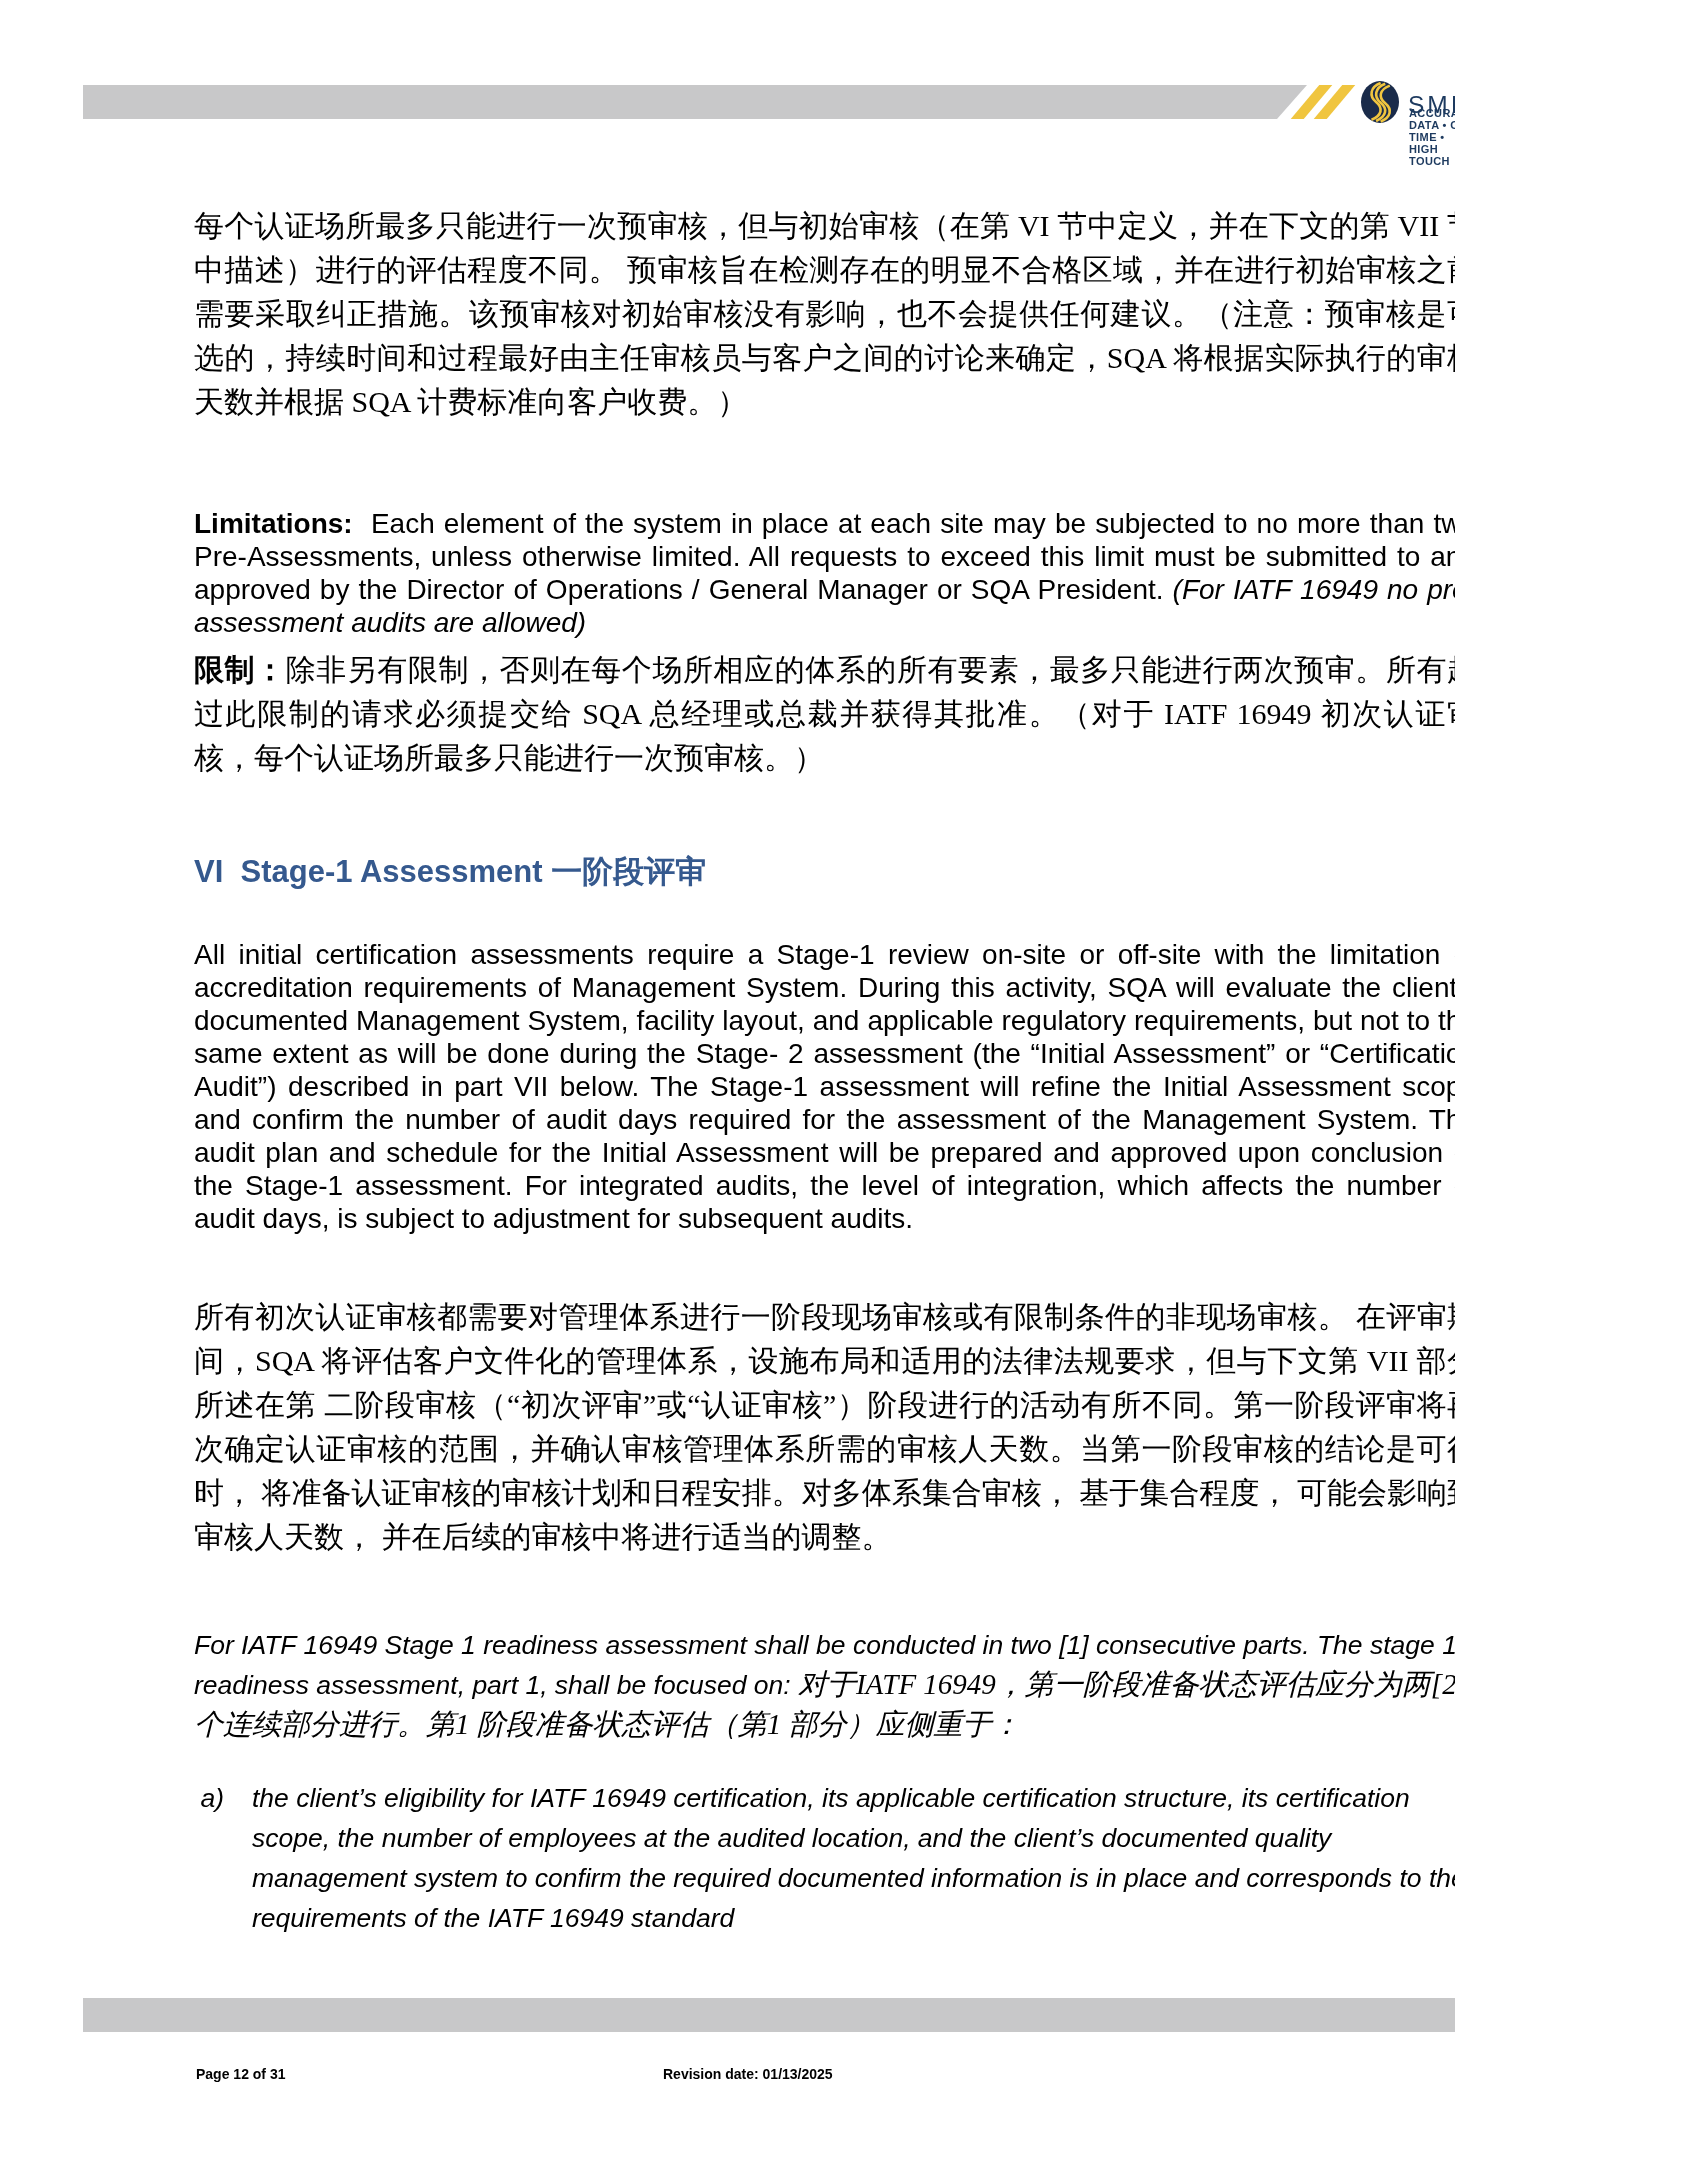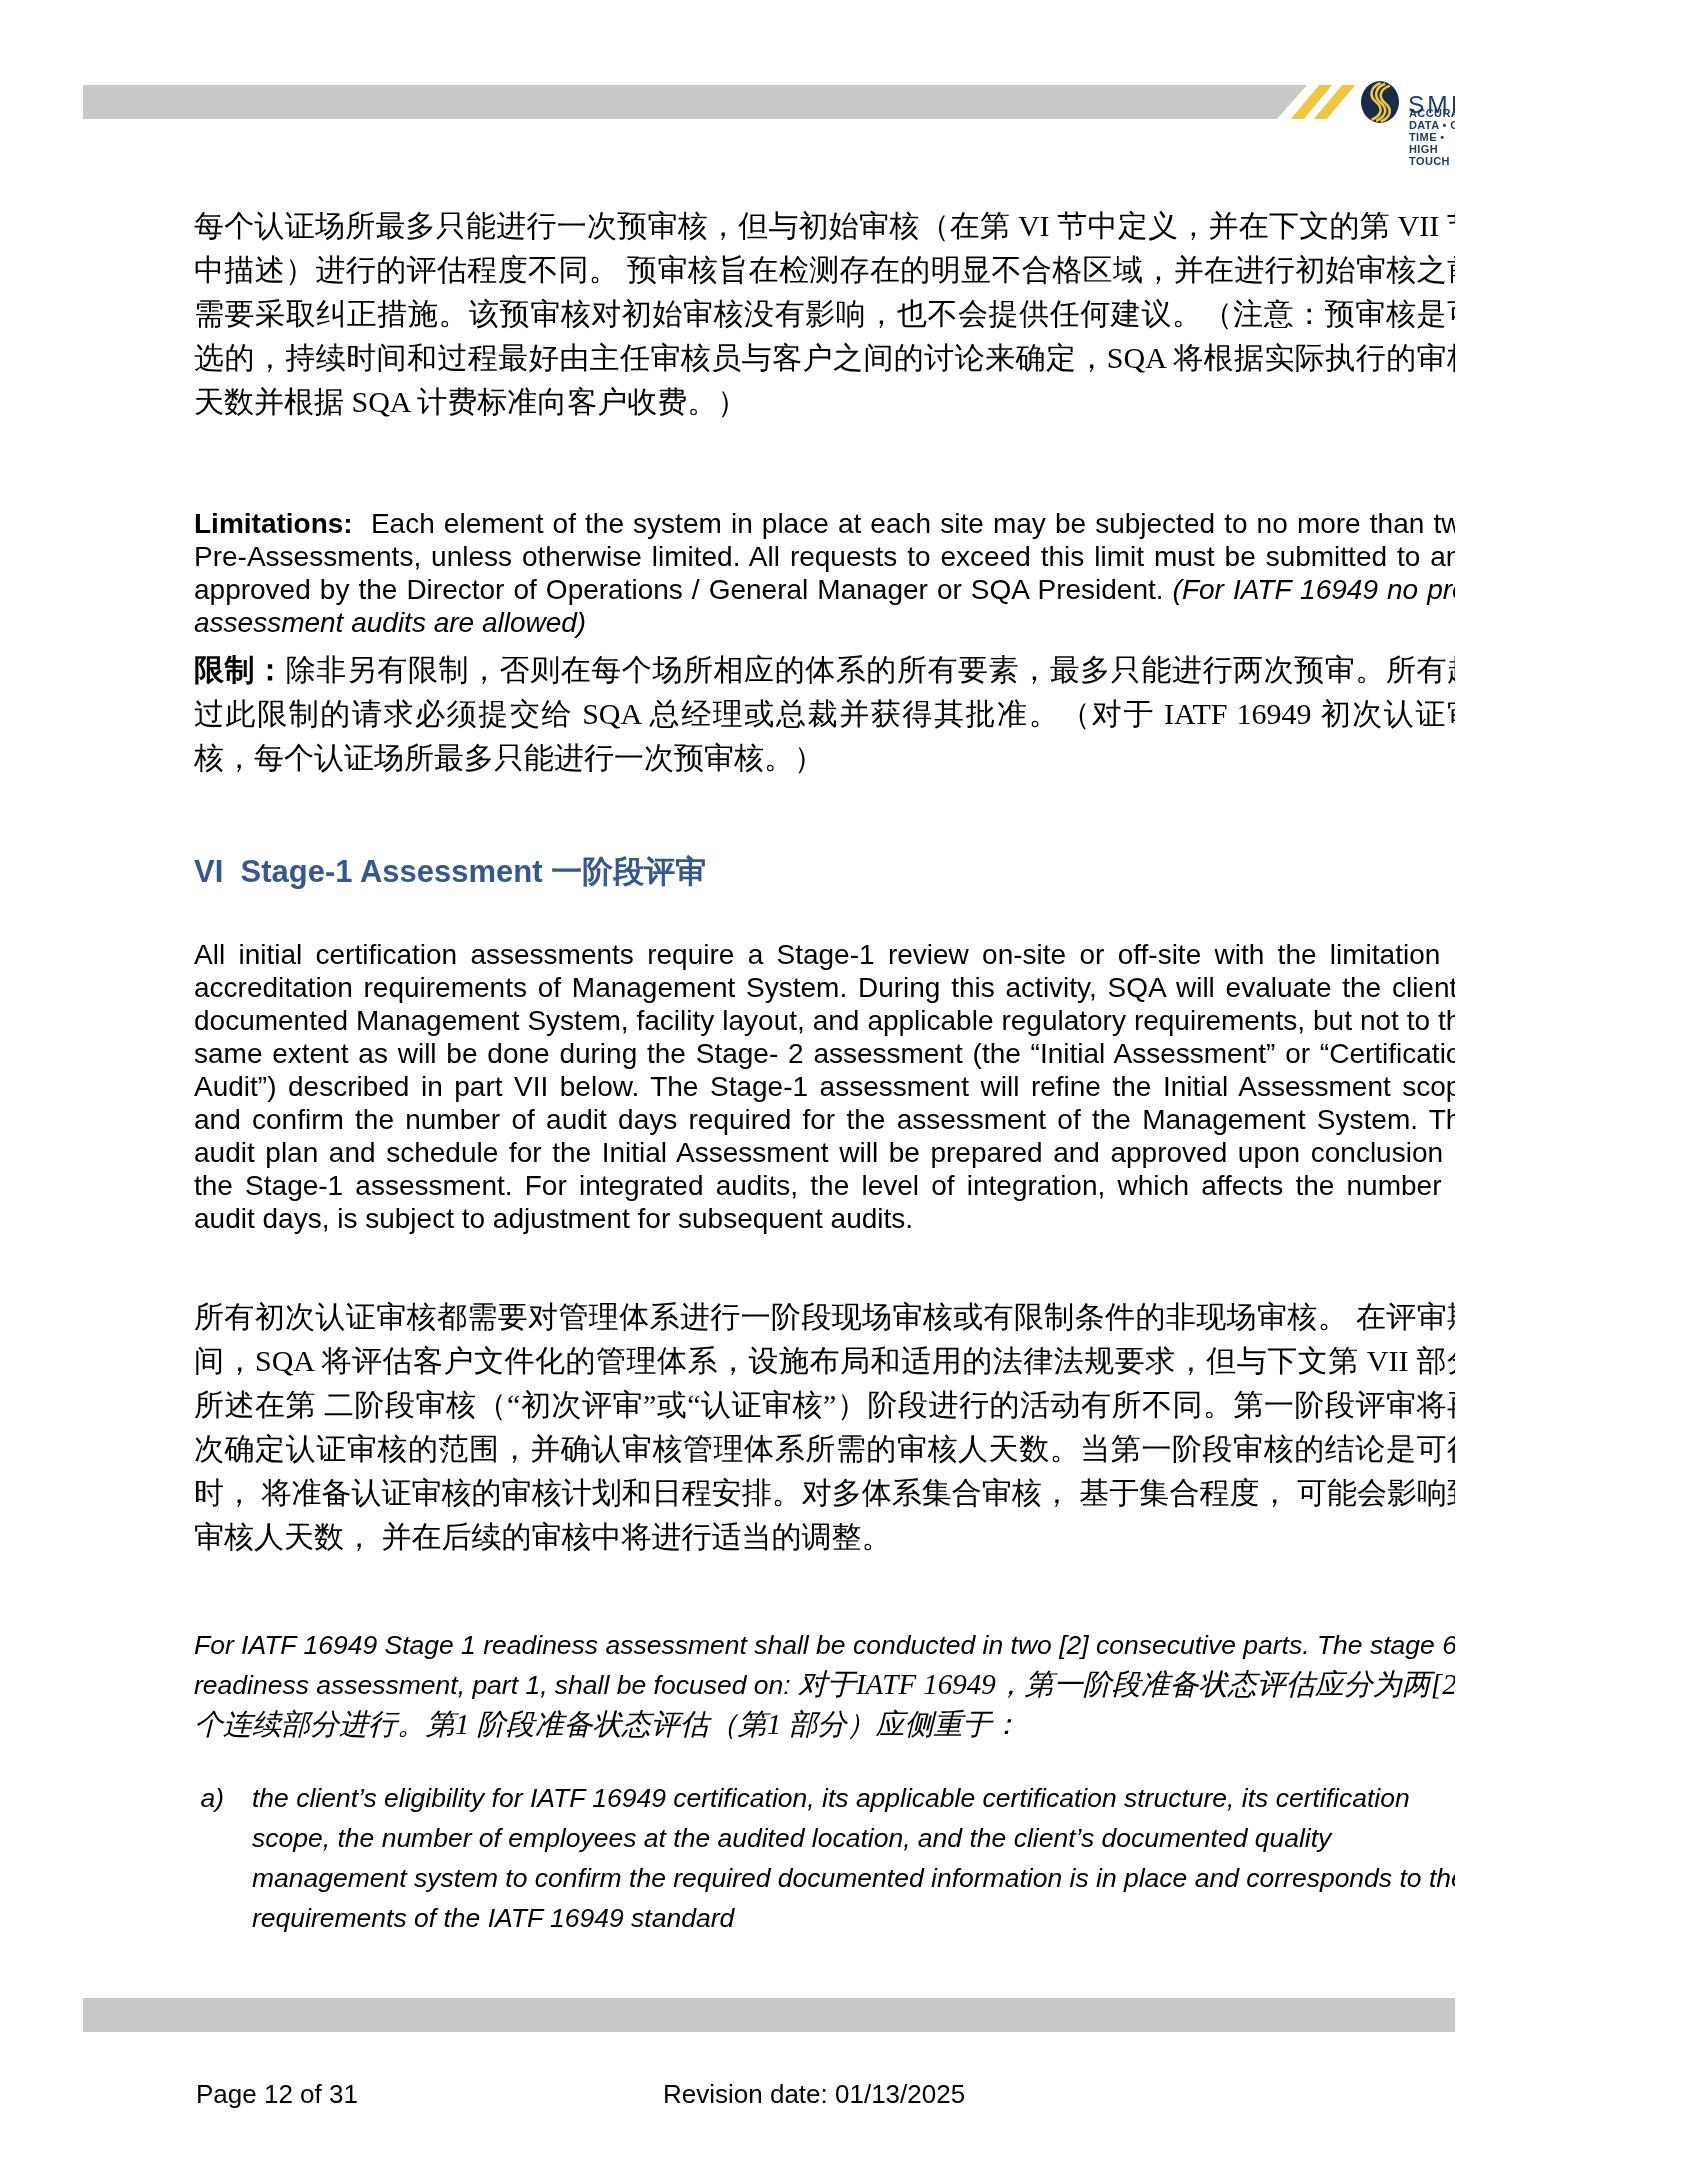--- a/index.html
+++ b/index.html
@@ -97,24 +97,23 @@
   }
   .itemp .marker{
     position:absolute;
     left:6.6px;
     top:0;
   }
   
   .foot-text{
     position:absolute;
     top:2066px;
-    font-size:26px;
-    font-weight:400;
+    font-size:14px;
+    font-weight:700;
     color:#000000;
-    margin-top:13px;
   }
   .foot-page{left:196px;}
   .foot-rev{left:663px;}
 </style>
 </head>
 <body>
 
 <div class="page">
 
   <div>
@@ -139,21 +138,21 @@
     <p class="blk enp" style="top:495px;"><b>Limitations:</b><span>  Each element of the system in place at each site may be subjected to no more than two Pre-Assessments, unless otherwise limited. All requests to exceed this limit must be submitted to and approved by the Director of Operations / General Manager or SQA President. </span><i>(For IATF 16949 no pre-assessment audits are allowed)</i></p>
 
     <p class="blk zhp" style="top:648px;"><b>限制：</b><span>除非另有限制，否则在每个场所相应的体系的所有要素，最多只能进行两次预审。所有超过此限制的请求必须提交给 SQA 总经理或总裁并获得其批准。（对于 IATF 16949 初次认证审核，每个认证场所最多只能进行一次预审核。）</span></p>
 
     <h2 class="blk heading" style="top:851px;">VI  Stage-1 Assessment 一阶段评审</h2>
 
     <p class="blk enp" style="top:926px;">All initial certification assessments require a Stage-1 review on-site or off-site with the limitation of accreditation requirements of Management System. During this activity, SQA will evaluate the client’s documented Management System, facility layout, and applicable regulatory requirements, but not to the same extent as will be done during the Stage- 2 assessment (the “Initial Assessment” or “Certification Audit”) described in part VII below. The Stage-1 assessment will refine the Initial Assessment scope and confirm the number of audit days required for the assessment of the Management System. The audit plan and schedule for the Initial Assessment will be prepared and approved upon conclusion of the Stage-1 assessment. For integrated audits, the level of integration, which affects the number of audit days, is subject to adjustment for subsequent audits.</p>
 
     <p class="blk zhp" style="top:1295px;">所有初次认证审核都需要对管理体系进行一阶段现场审核或有限制条件的非现场审核。 在评审期间，SQA 将评估客户文件化的管理体系，设施布局和适用的法律法规要求，但与下文第 VII 部分所述在第 二阶段审核（“初次评审”或“认证审核”）阶段进行的活动有所不同。第一阶段评审将再次确定认证审核的范围，并确认审核管理体系所需的审核人天数。当第一阶段审核的结论是可行时， 将准备认证审核的审核计划和日程安排。对多体系集合审核， 基于集合程度， 可能会影响到审核人天数， 并在后续的审核中将进行适当的调整。</p>
 
-    <p class="blk notep" style="top:1626px;"><span>For IATF 16949 Stage 1 readiness assessment shall be conducted in two [2] consecutive parts. The stage 6 readiness assessment, part 1, shall be focused on: </span><span class="zh-inline">对于IATF 16949，第一阶段准备状态评估应分为两[2]个连续部分进行。第1 阶段准备状态评估（第1 部分）应侧重于：</span></p>
+    <p class="blk notep" style="top:1626px;"><span>For IATF 16949 Stage 1 readiness assessment shall be conducted in two [1] consecutive parts. The stage 1 readiness assessment, part 1, shall be focused on: </span><span class="zh-inline">对于IATF 16949，第一阶段准备状态评估应分为两[2]个连续部分进行。第1 阶段准备状态评估（第1 部分）应侧重于：</span></p>
 
     <p class="blk itemp" style="top:1778px;"><span class="marker">a)</span><span>the client’s eligibility for IATF 16949 certification, its applicable certification structure, its certification scope, the number of employees at the audited location, and the client’s documented quality management system to confirm the required documented information is in place and corresponds to the requirements of the IATF 16949 standard</span></p>
 
   </div>
 
   <div>
     <div class="graybar footer"></div>
     <div class="slash f1"></div>
     <div class="slash f2"></div>
     <div class="foot-text foot-page">Page 12 of 31</div>

